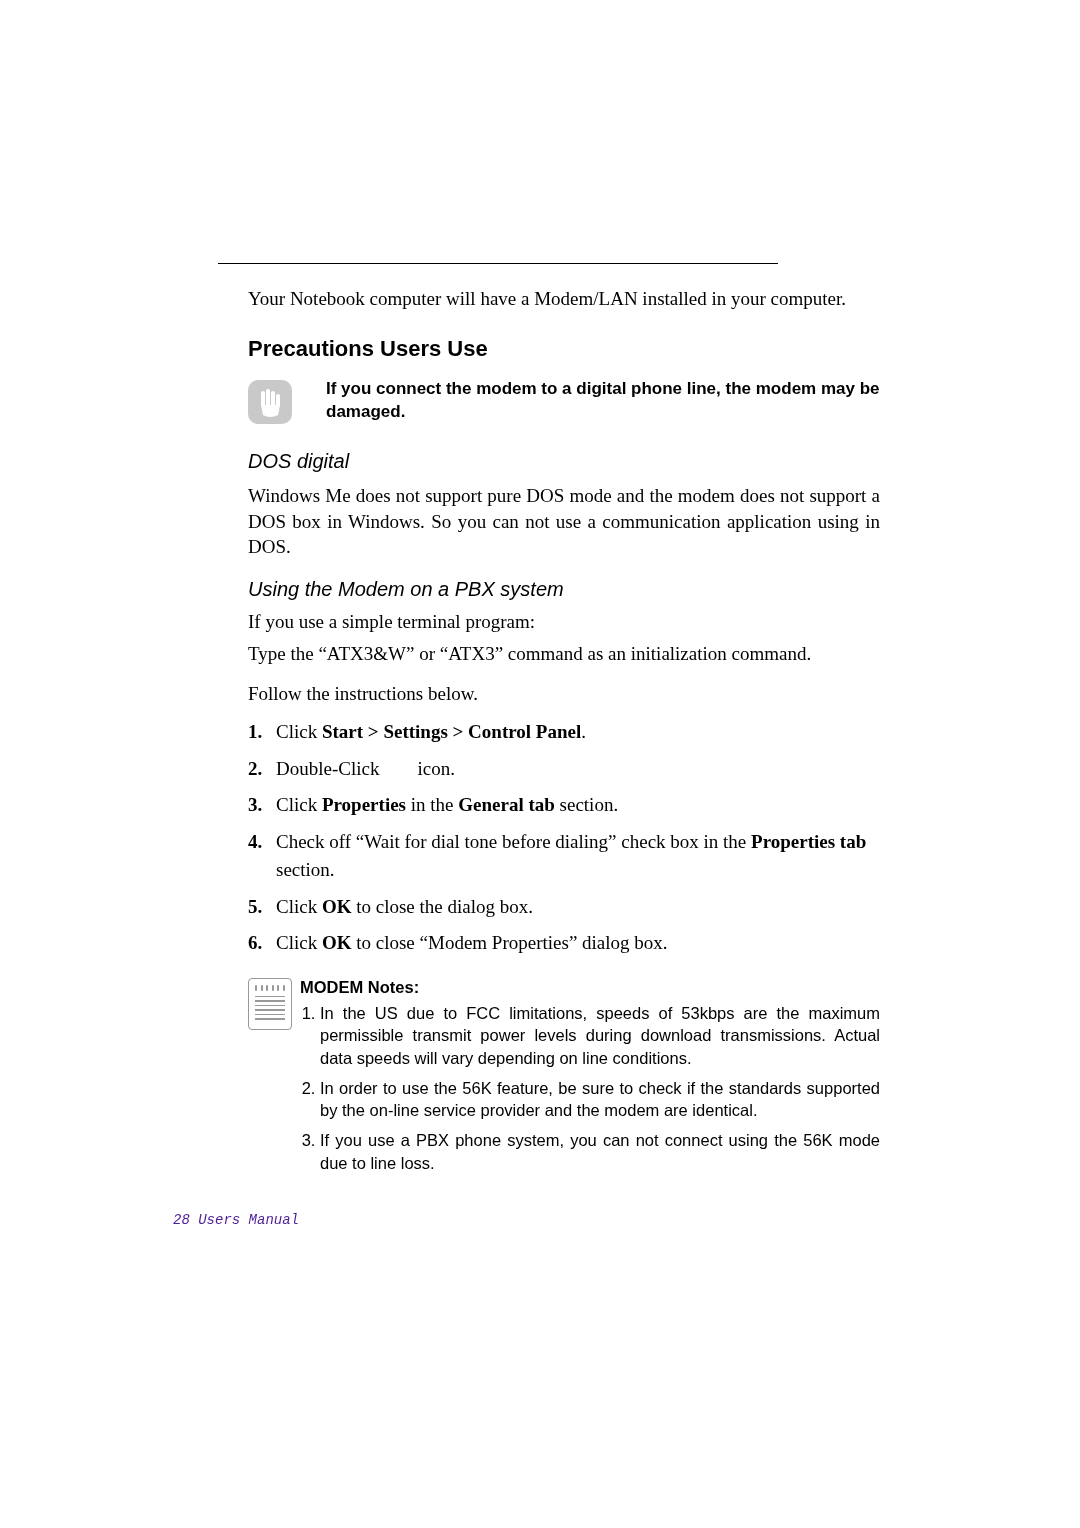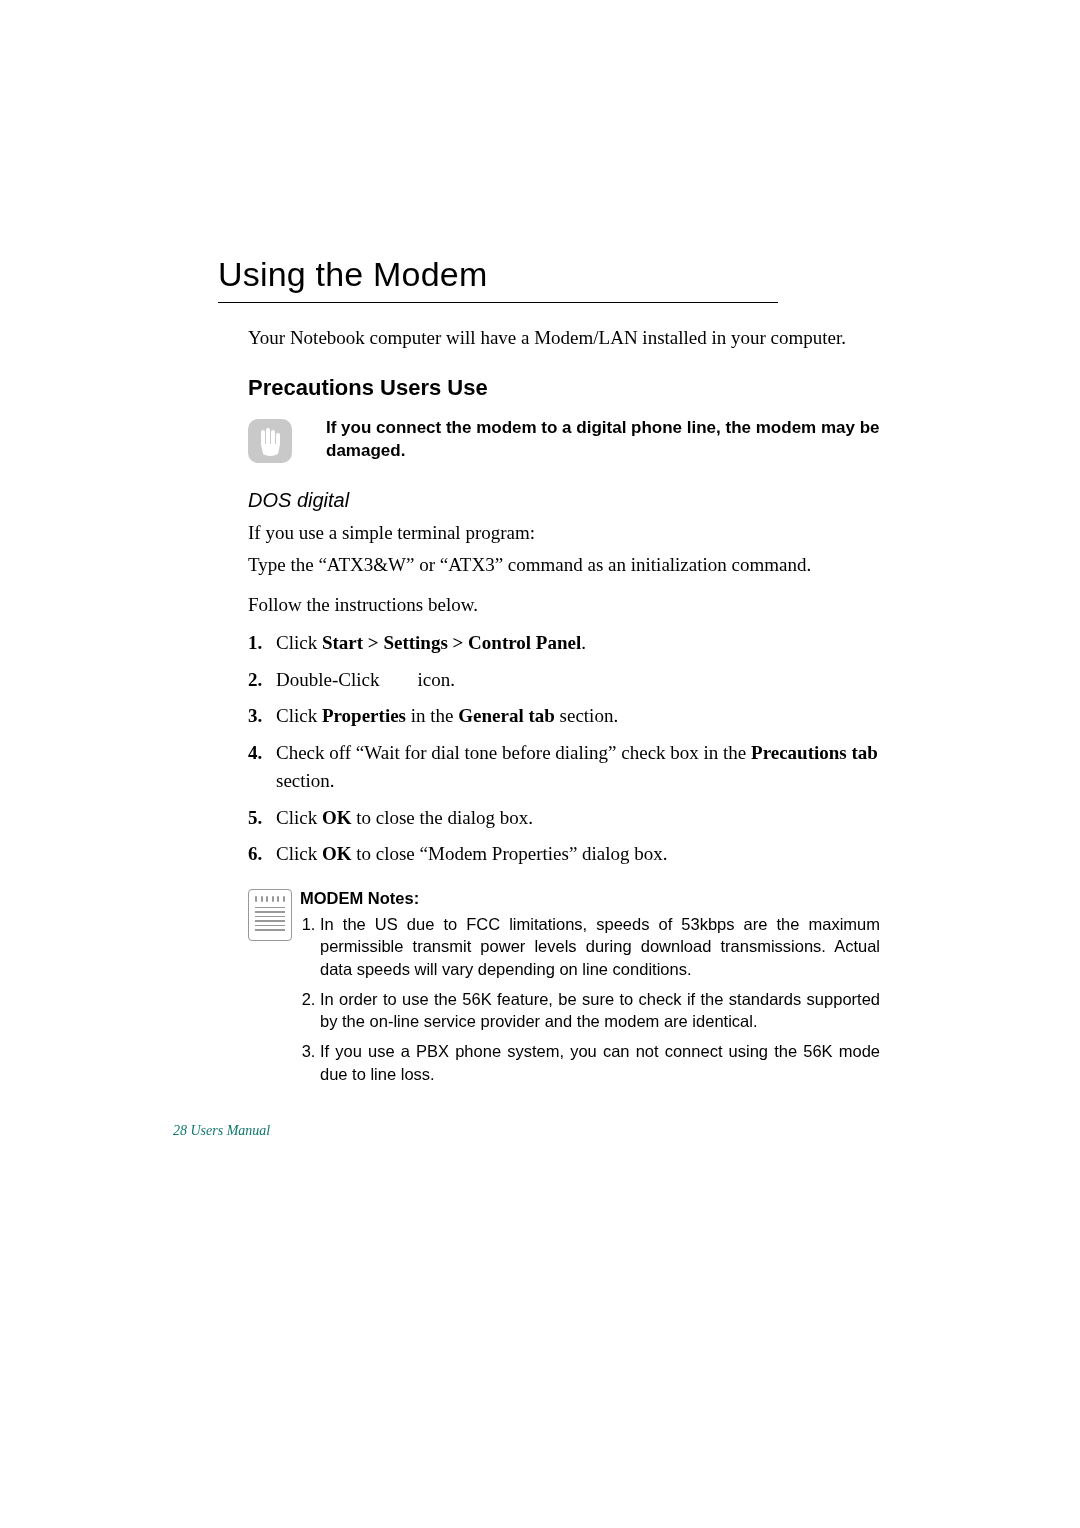--- a/index.html
+++ b/index.html
@@ -149,55 +149,56 @@
   ol.note-list {
     list-style: decimal;
     padding-left: 20px;
     margin: 0;
   }
   ol.note-list li {
     margin-bottom: 8px;
     text-align: justify;
   }
   .footer {
-    font-family: Liberation Serif, serif;
+    font-family: Liberation Mono, monospace;
     font-style: italic;
     font-size: 14px;
-    color: #0f766e;
+    color: #4c1d95;
     margin-top: 30px;
     margin-left: -45px;
   }
 </style>
 </head>
 <body>
 
 <div class="page">
 
-  <h1 class="page-title">Using the Modem</h1>
   <hr class="title-rule">
 
   <p class="intro">Your Notebook computer will have a Modem/LAN installed in your computer.</p>
 
   <h2 class="h2">Precautions Users Use</h2>
 
   <div class="warn-row">
     <div class="warn-icon">
       <svg width="28" height="30" viewBox="0 0 28 30" fill="none">
         <rect x="5" y="4" width="4" height="16" rx="2" fill="#fff"></rect>
         <rect x="10" y="2" width="4" height="18" rx="2" fill="#fff"></rect>
         <rect x="15" y="4" width="4" height="16" rx="2" fill="#fff"></rect>
         <rect x="20" y="7" width="4" height="13" rx="2" fill="#fff"></rect>
         <path d="M5 18 L24 18 L22 28 Q14 32 7 28 Z" fill="#fff"></path>
       </svg>
     </div>
     <div class="warn-text">If you connect the modem to a digital phone line, the modem may be damaged.</div>
   </div>
 
   <h3 class="h3">DOS digital</h3>
-
+  <p class="body">Windows Me does not support pure DOS mode and the modem does not support a DOS box in Windows. So you can not use a communication application using in DOS.</p>
+
+  <h3 class="h3">Using the Modem on a PBX system</h3>
 
   <p class="bold-serif">If you use a simple terminal program:</p>
   <p class="body" style="margin-bottom:14px;">Type the “ATX3&amp;W” or “ATX3” command as an initialization command.</p>
 
   <p class="body" style="margin-bottom:12px;">Follow the instructions below.</p>
 
   <ol class="steps">
     <li>
       <span class="num">1.</span>
       <span class="step-body">
@@ -210,21 +211,21 @@
     </li>
     <li>
       <span class="num">3.</span>
       <span class="step-body">
         <span>Click </span><span class="b">Properties</span><span> in the </span><span class="b">General tab</span><span> section.</span>
       </span>
     </li>
     <li>
       <span class="num">4.</span>
       <span class="step-body">
-        <span>Check off “Wait for dial tone before dialing” check box in the </span><span class="b">Precautions tab</span><span> section.</span>
+        <span>Check off “Wait for dial tone before dialing” check box in the </span><span class="b">Properties tab</span><span> section.</span>
       </span>
     </li>
     <li>
       <span class="num">5.</span>
       <span class="step-body">
         <span>Click </span><span class="b">OK</span><span> to close the dialog box.</span>
       </span>
     </li>
     <li>
       <span class="num">6.</span>

